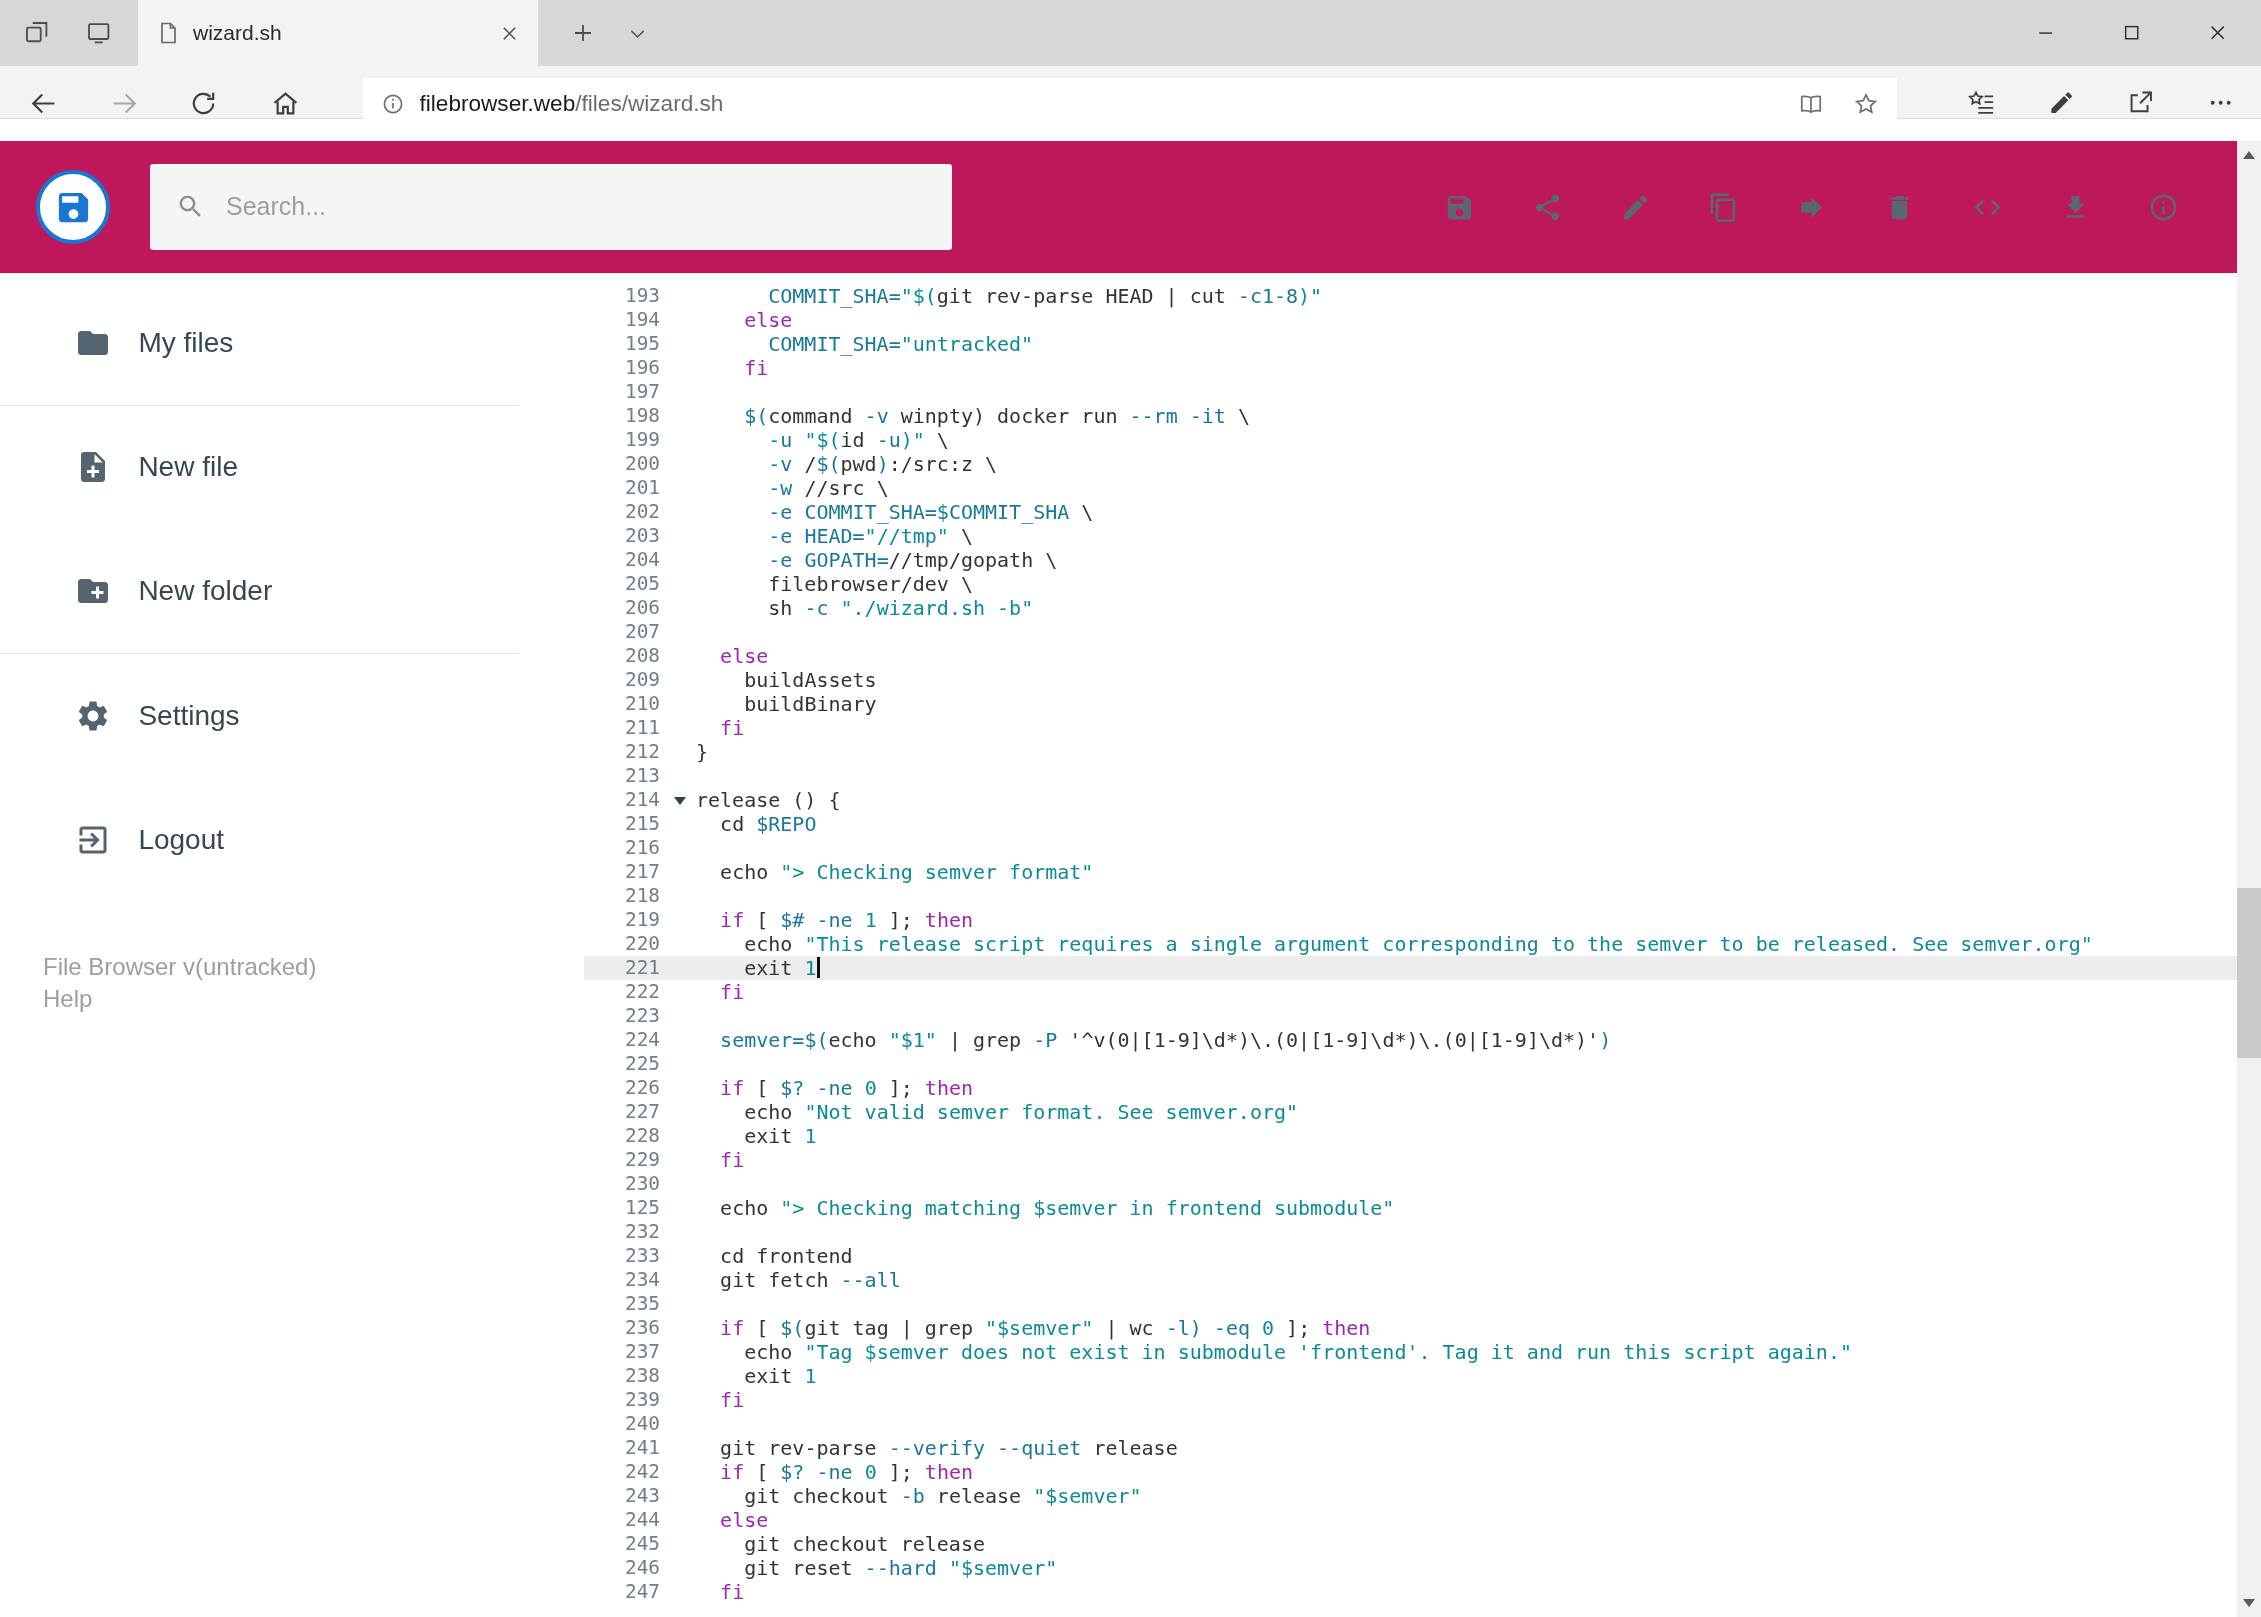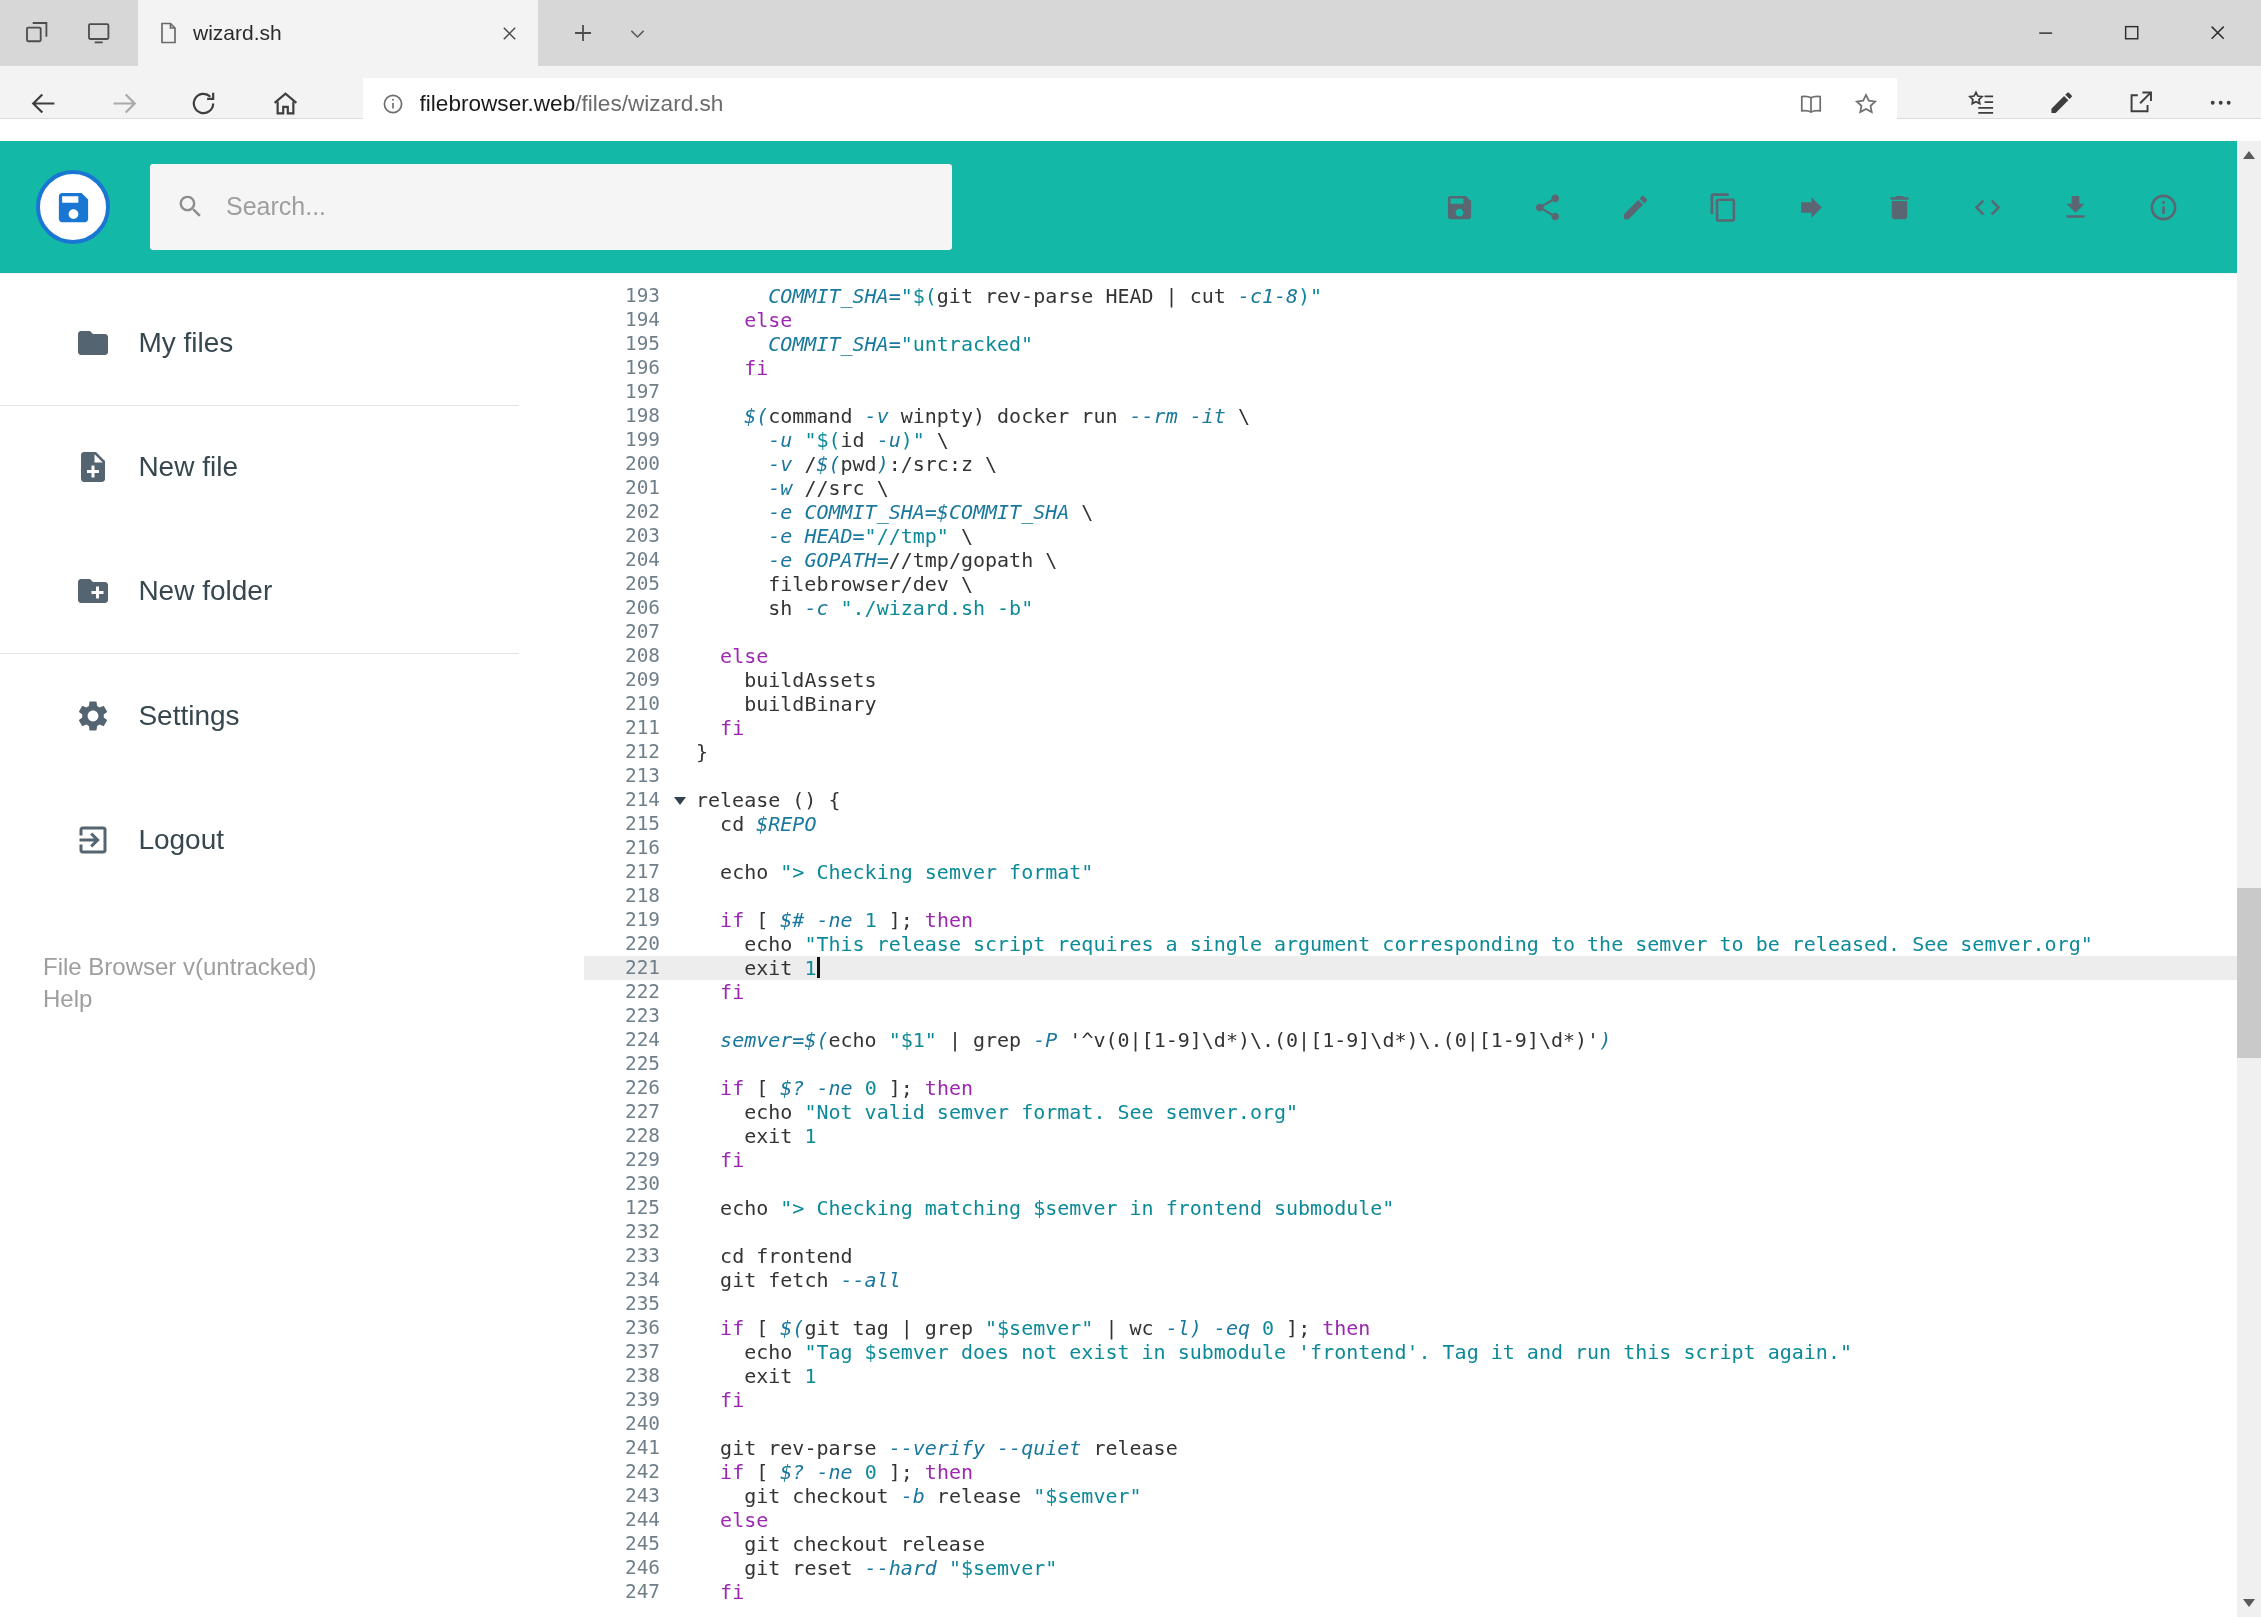--- a/index.html
+++ b/index.html
@@ -31,21 +31,21 @@
   .urlbox { position:absolute; left:363px; top:12px; width:1534px; height:52px; background:#ffffff;
             display:flex; align-items:center; padding:0 18px; gap:14.5px; }
   .url-info { color:#6f6f6f; flex:none; display:flex; }
   .url-text { flex:1; font-size:22.6px; white-space:nowrap; overflow:hidden; }
   .url-host { color:#1b1b1b; }
   .url-path { color:#6b6b6b; }
   .url-actions { display:flex; align-items:center; gap:29px; color:#6f6f6f; flex:none; }
   .tb-right { position:absolute; right:27px; top:0; height:74px; display:flex; align-items:center; gap:52px; color:#3e3e3e; }
 
   
-  .fb-header { position:absolute; left:0; top:141px; width:2237px; height:132px; background:#14b8a6;
+  .fb-header { position:absolute; left:0; top:141px; width:2237px; height:132px; background:#be185d;
                box-shadow:0 0.8px 0 rgba(0,0,0,0.07); z-index:3; }
   .logo { position:absolute; left:36px; top:29px; width:74px; height:74px; border-radius:50%;
           border:4.8px solid var(--accent,#1976d2); background:#fff; color:var(--accent,#1976d2);
           display:flex; align-items:center; justify-content:center; }
   .searchbox { position:absolute; left:150px; top:22.6px; width:802px; height:86px; background:#f5f5f5;
                border-radius:3.2px; display:flex; align-items:center; padding:0 26px; gap:21px; }
   .searchbox .ic { color:#8d8d8d; display:flex; }
   .searchbox input { flex:1; border:none; outline:none; background:transparent; font-size:25px;
                      color:#333; font-family:inherit; }
   .searchbox input::placeholder { color:#9e9e9e; }
@@ -72,21 +72,21 @@
   .cm-row.active { background:var(--activebg,#ededed);align-items:center; }
   .cm-gut { flex:0 0 112px; text-align:right; padding-right:36px; color:var(--lnum,#6e7f8a);
             font-size:19.4px; position:relative; }
   .fold { position:absolute; right:9.7px; top:9px; width:0; height:0;
           border-left:6.5px solid transparent; border-right:6.5px solid transparent;
           border-top:8px solid #31414d; }
   .cm-code { flex:1; white-space:pre; }
   .tk-p { color:var(--plain,#333); }
   .tk-k { color:var(--kw,#9c27b0); }
   .tk-s { color:var(--str,#0d8a99); }
-  .tk-v { color:var(--var,#19789d);font-style:italic; }
+  .tk-v { color:var(--var,#19789d); }
   .tk-n { color:var(--num,#0d8a99); }
   .caret { display:inline-block; width:2.4px; height:21px; background:#111; vertical-align:-3.2px; margin-left:0.8px; }
 
   
   .scrollbar { position:absolute; right:0; top:141px; width:24px; bottom:0; background:#f0f0f0; z-index:4; }
   .sb-arrow { position:absolute; left:0; width:24px; height:27.4px; display:flex; align-items:center; justify-content:center; }
   .sb-arrow.up { top:0; } .sb-arrow.down { bottom:0; }
   .tri-up { width:0; height:0; border-left:6.5px solid transparent; border-right:6.5px solid transparent; border-bottom:8px solid #5a5a5a; }
   .tri-dn { width:0; height:0; border-left:6.5px solid transparent; border-right:6.5px solid transparent; border-top:8px solid #5a5a5a; }
   .sb-thumb { position:absolute; left:0; top:747px; width:24px; height:170px; background:#c9c9c9; }

